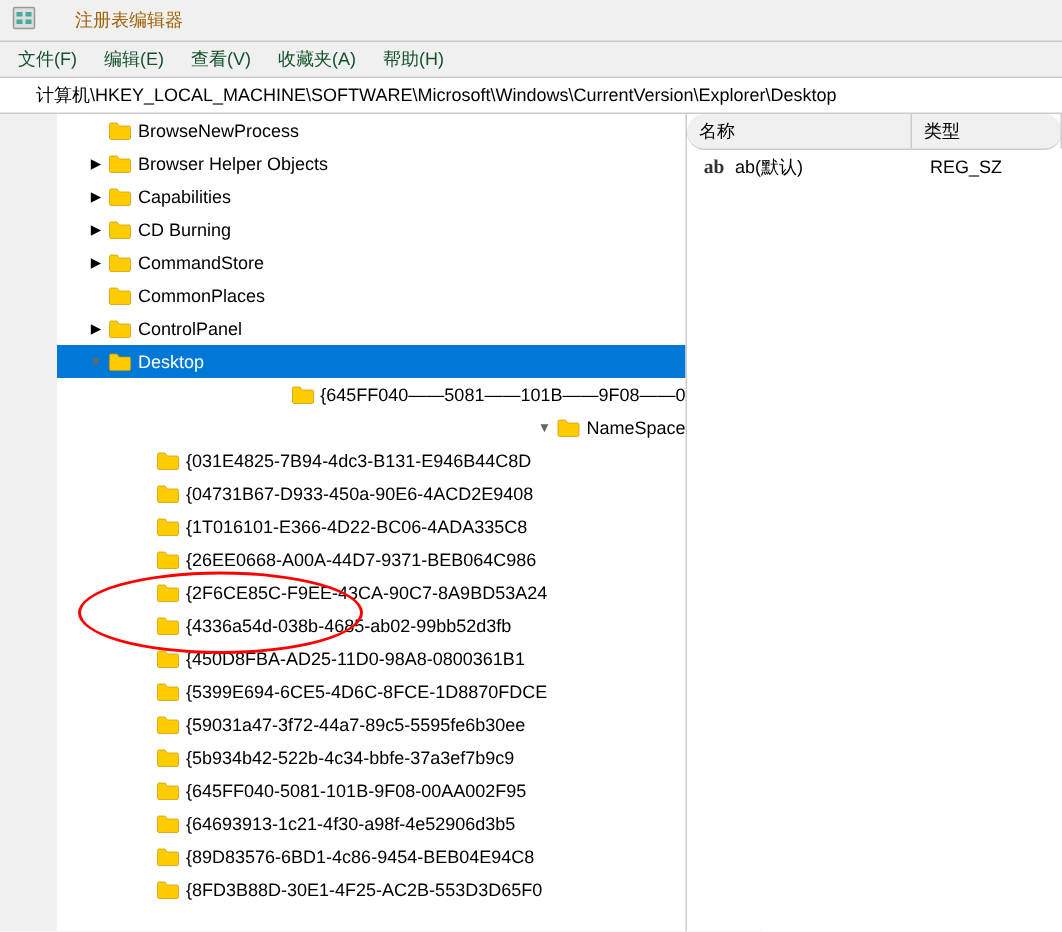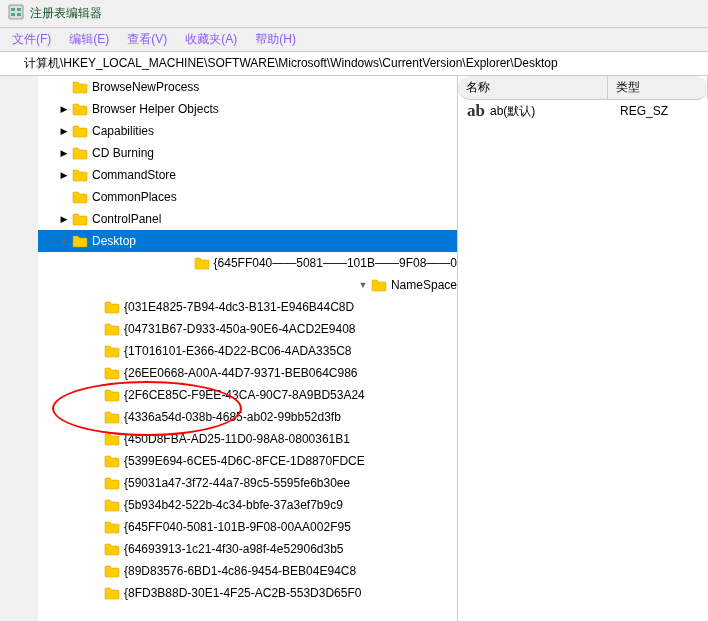--- a/index.html
+++ b/index.html
@@ -17,38 +17,39 @@
       background: #f0f0f0;
       padding: 4px 8px;
       display: flex;
       align-items: center;
       gap: 6px;
       border-bottom: 1px solid #ccc;
       height: 28px;
     }
     .title-bar-text {
       font-size: 12px;
-      color: #14532d;
+      color: #a16207;
+      margin-left: 20px;
     }
 
     
     .menu-bar {
       background: #f0f0f0;
       display: flex;
       align-items: center;
       height: 24px;
       padding: 0 4px;
       border-bottom: 1px solid #ccc;
       gap: 2px;
     }
     .menu-item {
       padding: 2px 8px;
       cursor: pointer;
       font-size: 12px;
-      color: #8b5cf6;
+      color: #14532d;
     }
 
     
     .address-bar {
       background: #fff;
       height: 24px;
       display: flex;
       align-items: center;
       padding: 0 24px;
       border-bottom: 1px solid #ccc;
@@ -471,19 +472,19 @@
 
   </div>
 
   <div class="right-panel">
     <div class="right-header">
       <div class="right-col col-name">名称</div>
       <div class="right-col col-type">类型</div>
     </div>
 
     <div class="right-row">
-      <span class="reg-icon" style="font-size:17px; font-weight:bold; color:#333; font-family:serif;">ab</span>
+      <span class="reg-icon" style="font-size:13px; font-weight:bold; color:#333; font-family:serif;">ab</span>
       <span class="right-name">ab(默认)</span>
       <span class="right-type">REG_SZ</span>
     </div>
   </div>
 
 </div>
 
 </body></html>

